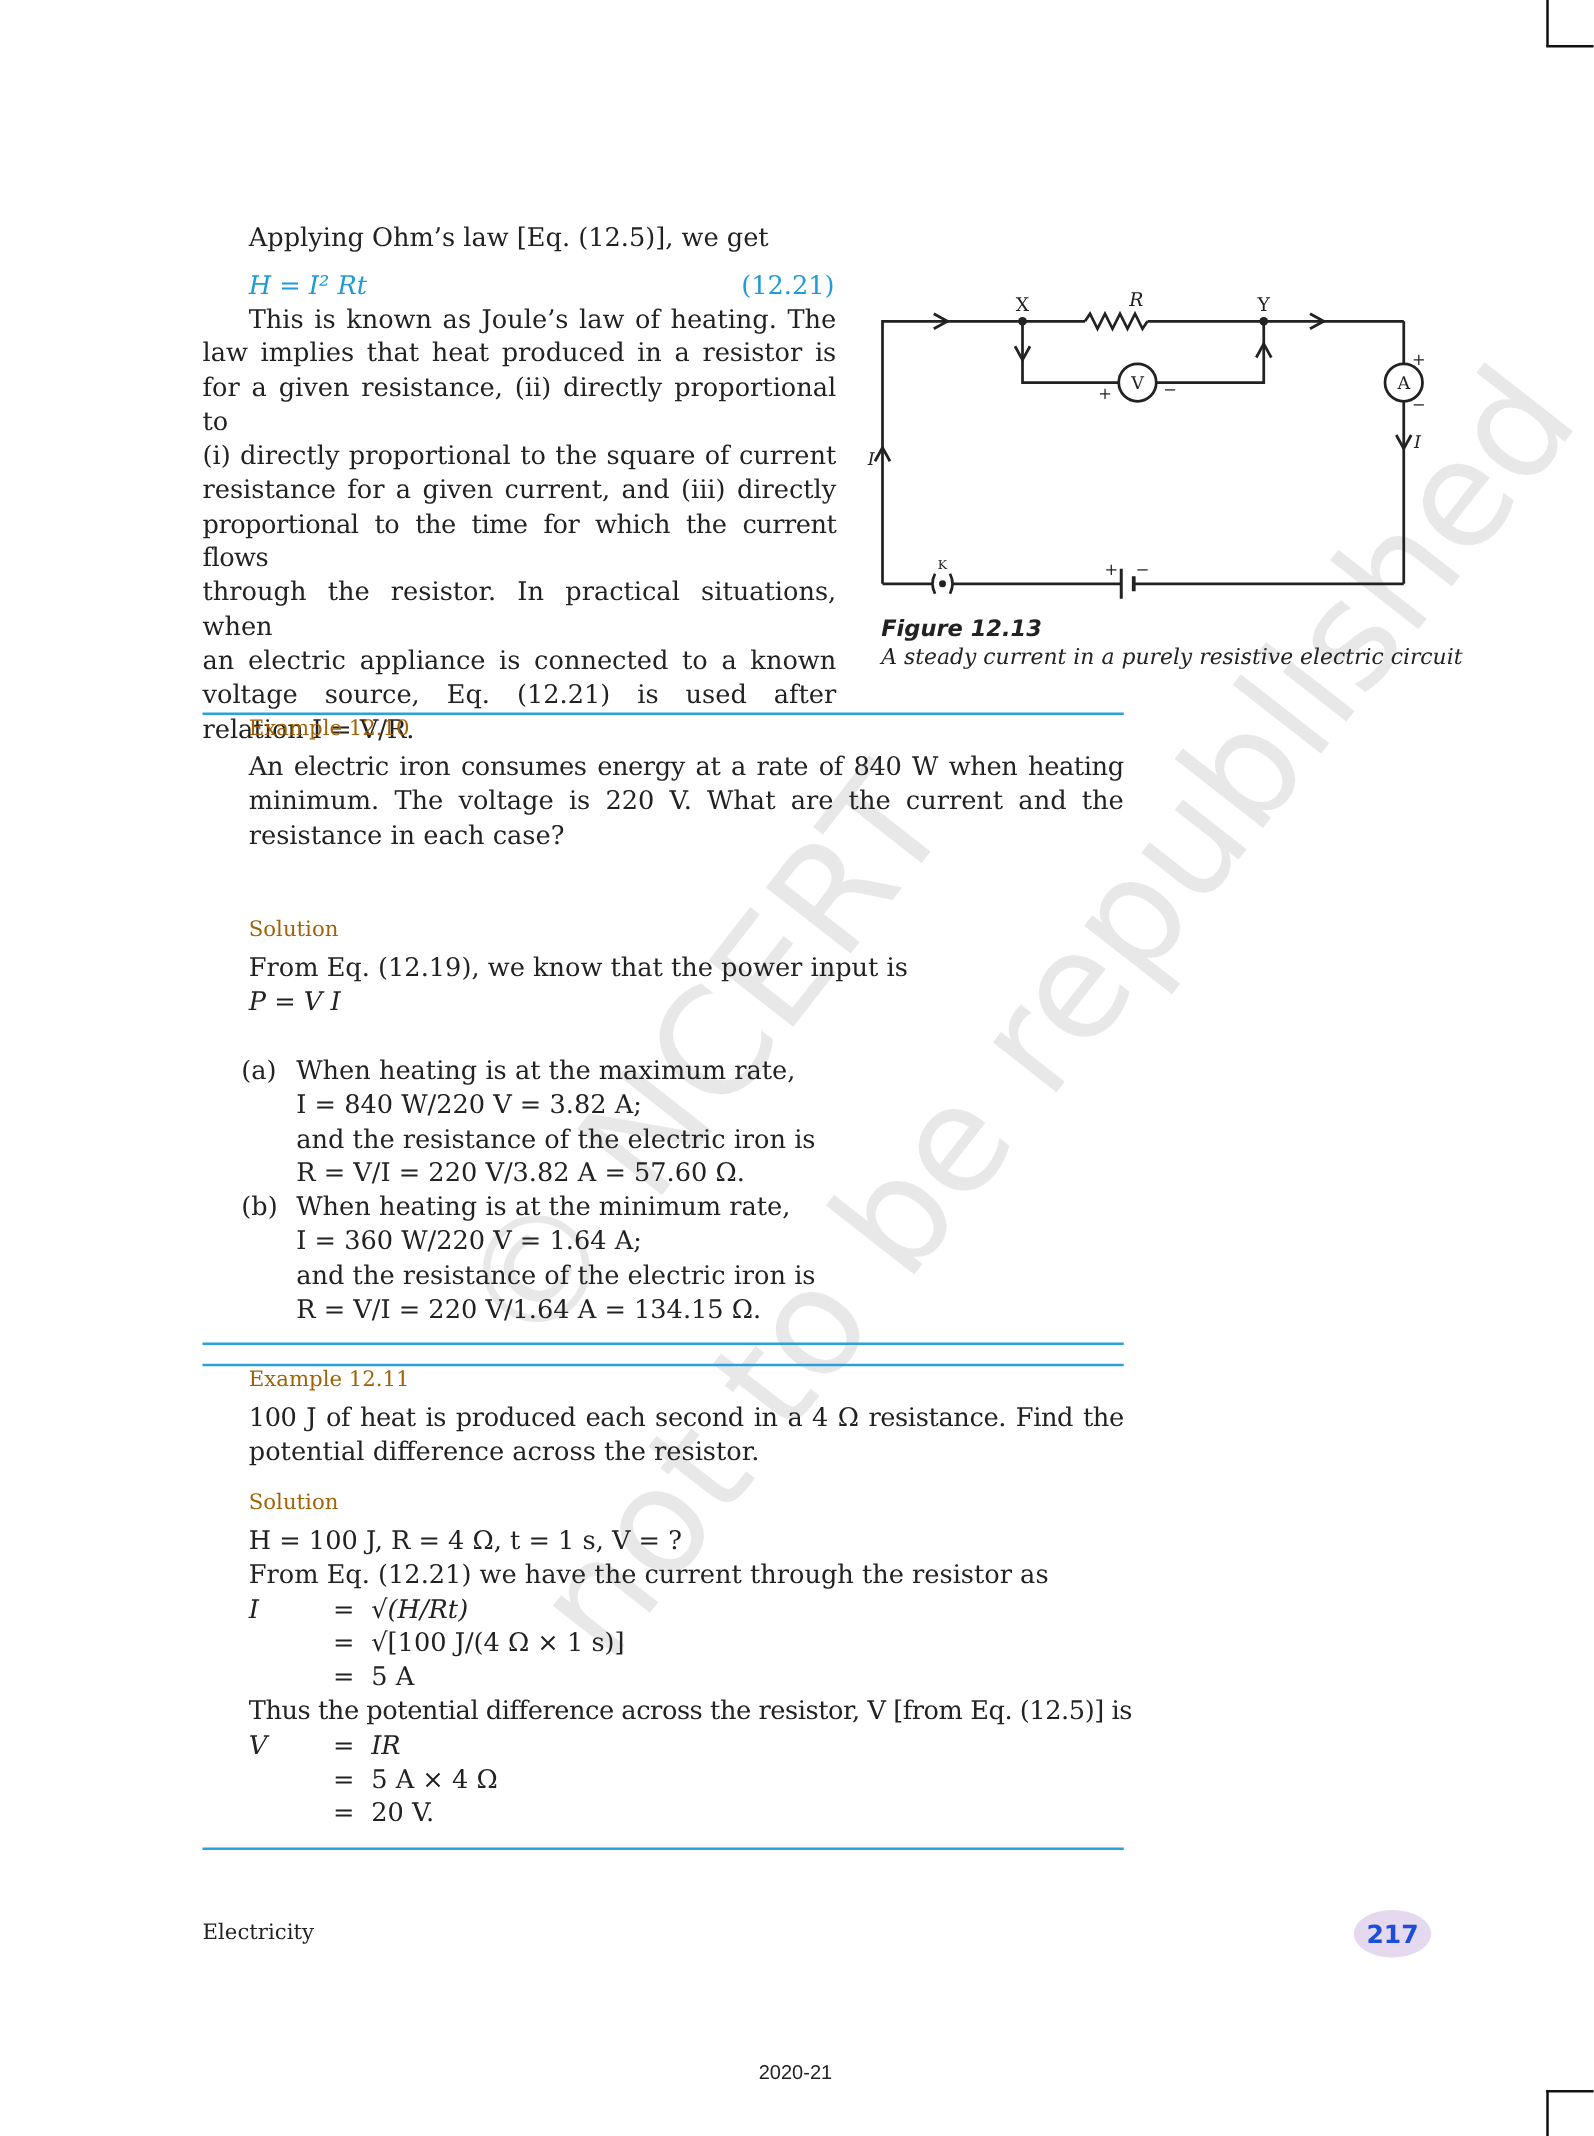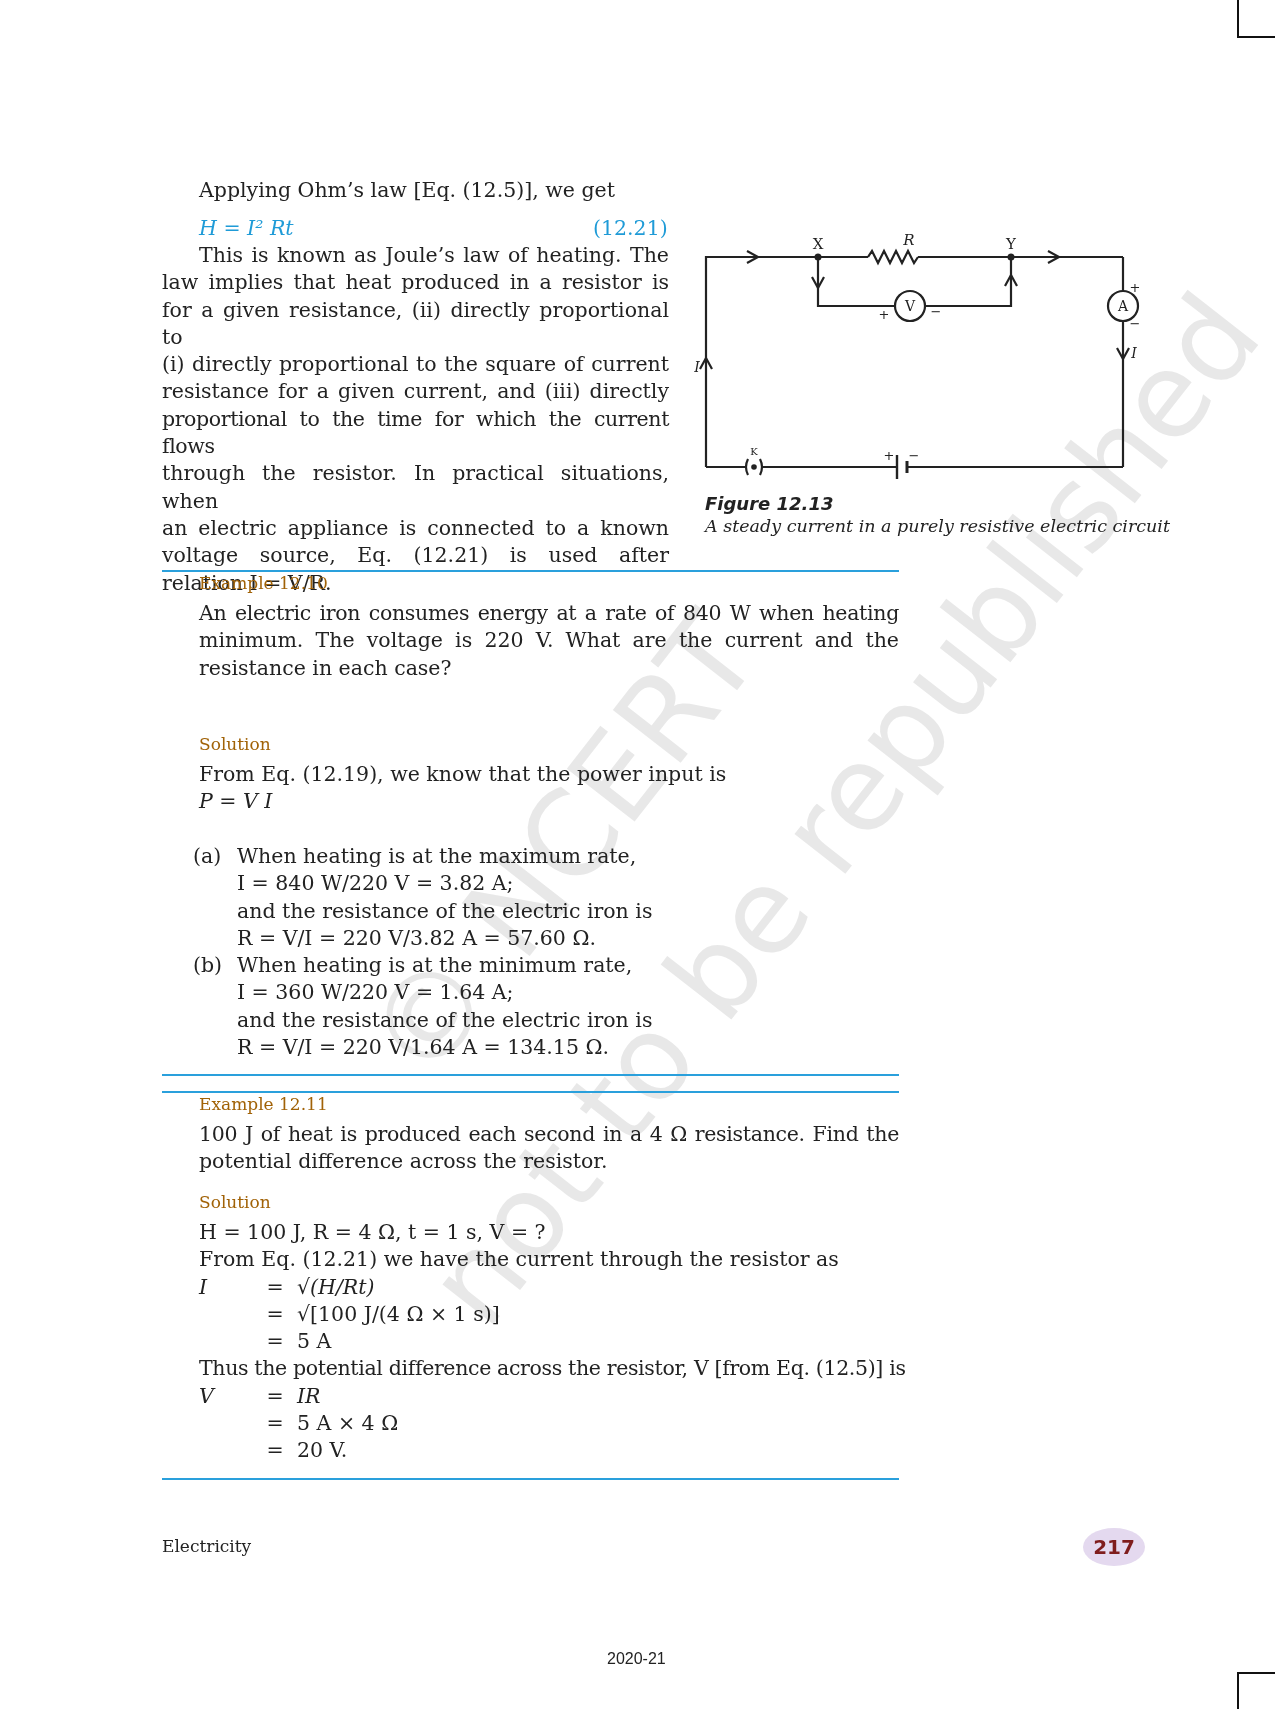--- a/index.html
+++ b/index.html
@@ -22,21 +22,21 @@
     transform-origin: left top; transform: rotate(-52deg); pointer-events: none;
   }
   .eqrow { display: flex; }
   .eqrow .lhs { width: 54px; }
   .eqrow .eqs { width: 44px; text-align: center; }
   .fig-caption-title { font-family: "DejaVu Sans", sans-serif; font-weight: bold; font-style: italic; font-size: 18px; }
   .fig-caption-text { font-style: italic; font-size: 17.5px; }
   .pagenum {
     position: absolute; left: 1083px; top: 1528px; width: 62px; height: 38px; border-radius: 50%;
     background: #e4d9ef; text-align: center; line-height: 38px;
-    font-family: "DejaVu Sans", sans-serif; font-weight: bold; font-size: 20px; color: #7f1d1d;
+    font-family: "DejaVu Sans", sans-serif; font-weight: bold; font-size: 20px; color: #1d4ed8;
   }
 </style>
 </head>
 <body>
 
 <div class="cropmark" style="left:1237px; top:0; width:2px; height:37px;"></div>
 <div class="cropmark" style="left:1237px; top:36px; width:38px; height:2px;"></div>
 <div class="cropmark" style="left:1237px; top:1672px; width:2px; height:37px;"></div>
 <div class="cropmark" style="left:1237px; top:1672px; width:38px; height:2px;"></div>
 

